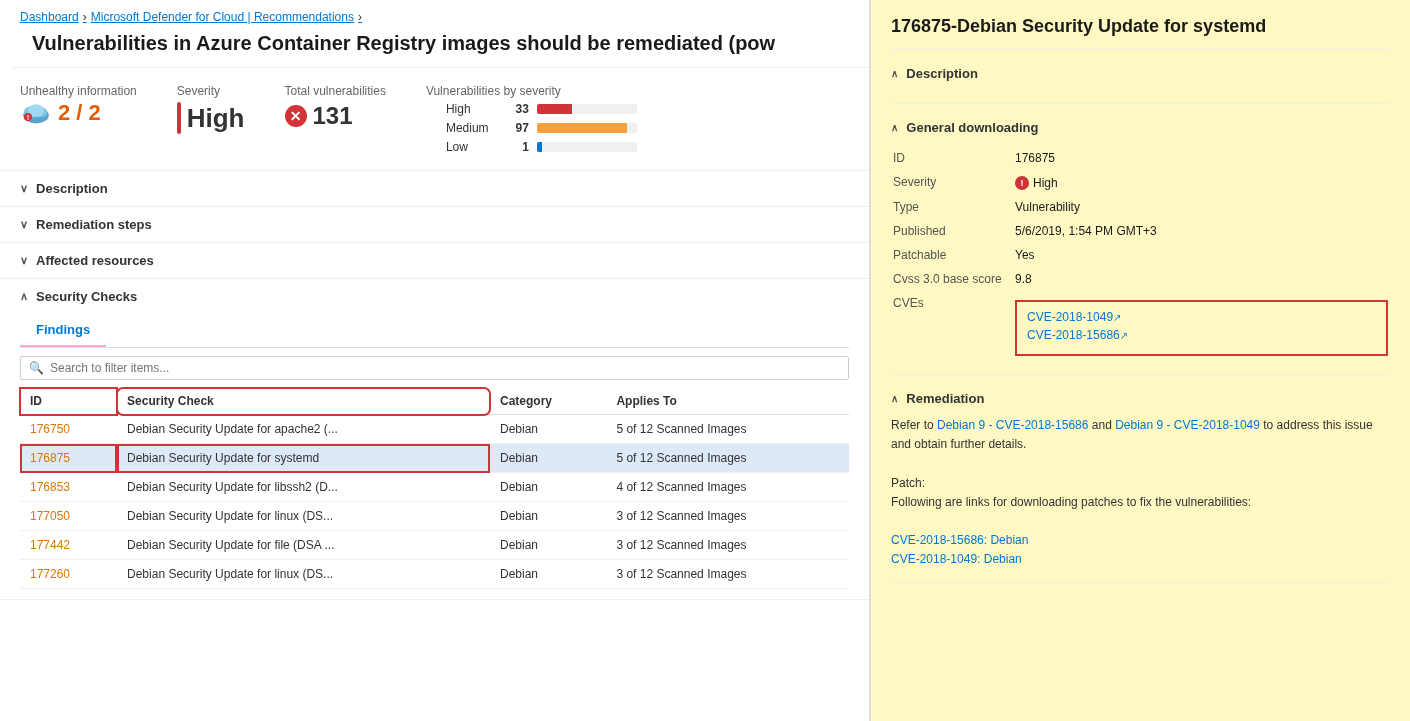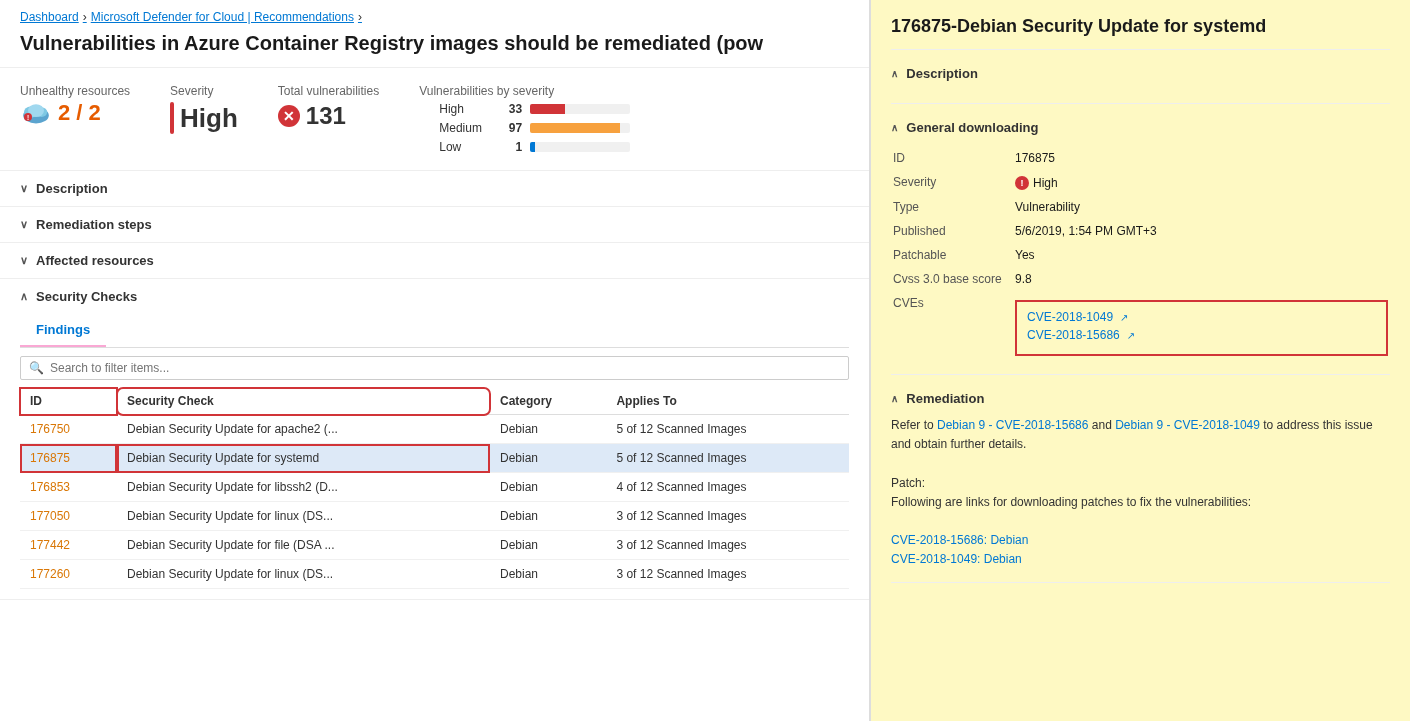--- a/index.html
+++ b/index.html
@@ -7,21 +7,21 @@
 
     
     .left-panel { flex: 0 0 870px; width: 870px; border-right: 1px solid #ddd; overflow-y: auto; padding: 0; }
 
     
     .breadcrumb { padding: 10px 20px 4px; font-size: 12px; color: #0078d4; display: flex; align-items: flex-end; gap: 4px; text-decoration: underline; }
     .breadcrumb span { color: #333; }
     .breadcrumb a { color: #0078d4; text-decoration: none; cursor: pointer; }
 
     
-    .page-title { padding: 4px 20px 12px; font-size: 20px; font-weight: 600; color: #1a1a1a; border-bottom: 1px solid #eee; }
+    .page-title { padding: 4px 20px 12px; font-size: 20px; font-weight: 600; color: #1a1a1a; border-bottom: 1px solid #eee; margin-left: 12px; }
 
     
     .metrics-row { display: flex; padding: 16px 20px; gap: 40px; border-bottom: 1px solid #eee; align-items: flex-start; }
     .metric-item { display: flex; flex-direction: column; gap: 4px; }
     .metric-label { font-size: 12px; color: #666; }
     .metric-value { font-size: 22px; font-weight: 600; display: flex; align-items: center; gap: 6px; }
     .metric-value.orange { color: #e65c00; }
 
     
     .vuln-by-severity { display: flex; flex-direction: column; gap: 5px; margin-left: 20px; }
@@ -71,21 +71,21 @@
 
     
     .gen-info-table { width: 100%; font-size: 12px; }
     .gen-info-table tr td:first-child { color: #555; width: 120px; padding: 4px 0; vertical-align: top; }
     .gen-info-table tr td:last-child { color: #1a1a1a; padding: 4px 0; }
     .high-badge { display: inline-flex; align-items: center; gap: 4px; }
     .high-dot { display: inline-block; width: 14px; height: 14px; background: #d13438; border-radius: 50%; color: white; font-size: 9px; font-weight: 700; text-align: center; line-height: 14px; }
 
     
     .cve-section { border: 2px solid #d13438; padding: 8px 10px; margin-top: 4px; }
-    .cve-link { color: #0078d4; text-decoration: none; display: flex; align-items: center; gap: 7px; margin-bottom: 4px; font-size: 12px; }
+    .cve-link { color: #0078d4; text-decoration: none; display: flex; align-items: center; gap: 0; margin-bottom: 4px; font-size: 12px; }
     .ext-icon { font-size: 10px; }
 
     
     .remediation-text { font-size: 12px; color: #333; line-height: 1.6; }
     .remediation-link { color: #0078d4; text-decoration: none; }
 
     
     .unhealthy-metric { display: flex; flex-direction: column; gap: 2px; }
     .cloud-wrap { display: flex; align-items: center; gap: 6px; }
 
@@ -103,21 +103,21 @@
     <span>›</span>
     <a>Microsoft Defender for Cloud | Recommendations</a>
     <span>›</span>
   </div>
 
   <div class="page-title">Vulnerabilities in Azure Container Registry images should be remediated (pow</div>
 
   <div class="metrics-row">
 
     <div class="unhealthy-metric">
-      <div class="metric-label">Unhealthy resources</div>
+      <div class="metric-label">Unhealthy information</div>
       <div class="cloud-wrap">
         <svg class="cloud-svg" viewBox="0 0 40 30" fill="none">
           <ellipse cx="20" cy="18" rx="16" ry="10" fill="#5ba4cf"></ellipse>
           <ellipse cx="13" cy="14" rx="8" ry="7" fill="#7ec8e3"></ellipse>
           <ellipse cx="27" cy="14" rx="7" ry="6" fill="#7ec8e3"></ellipse>
           <ellipse cx="20" cy="12" rx="10" ry="8" fill="#a0d8ef"></ellipse>
           <circle cx="10" cy="20" r="5" fill="#d13438"></circle>
           <text x="10" y="24" text-anchor="middle" fill="white" font-size="8" font-weight="bold">!</text>
         </svg>
         <div class="metric-value orange">2 / 2</div>

